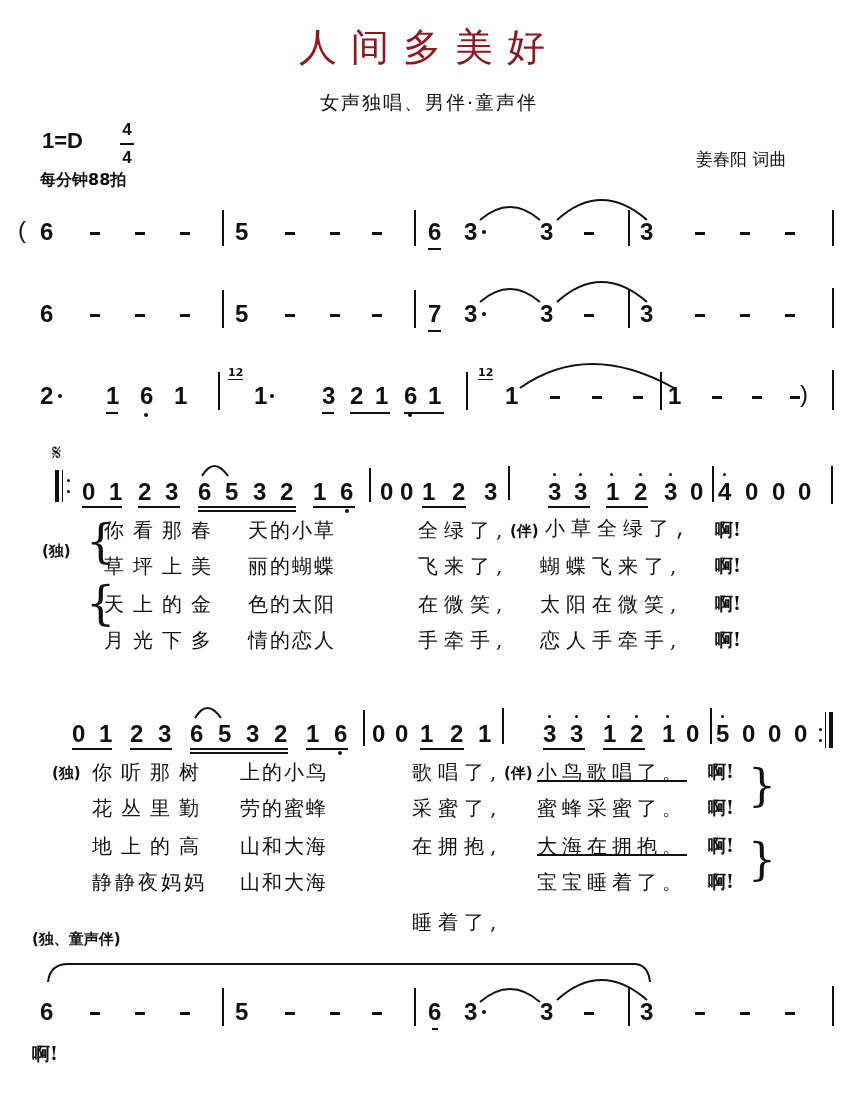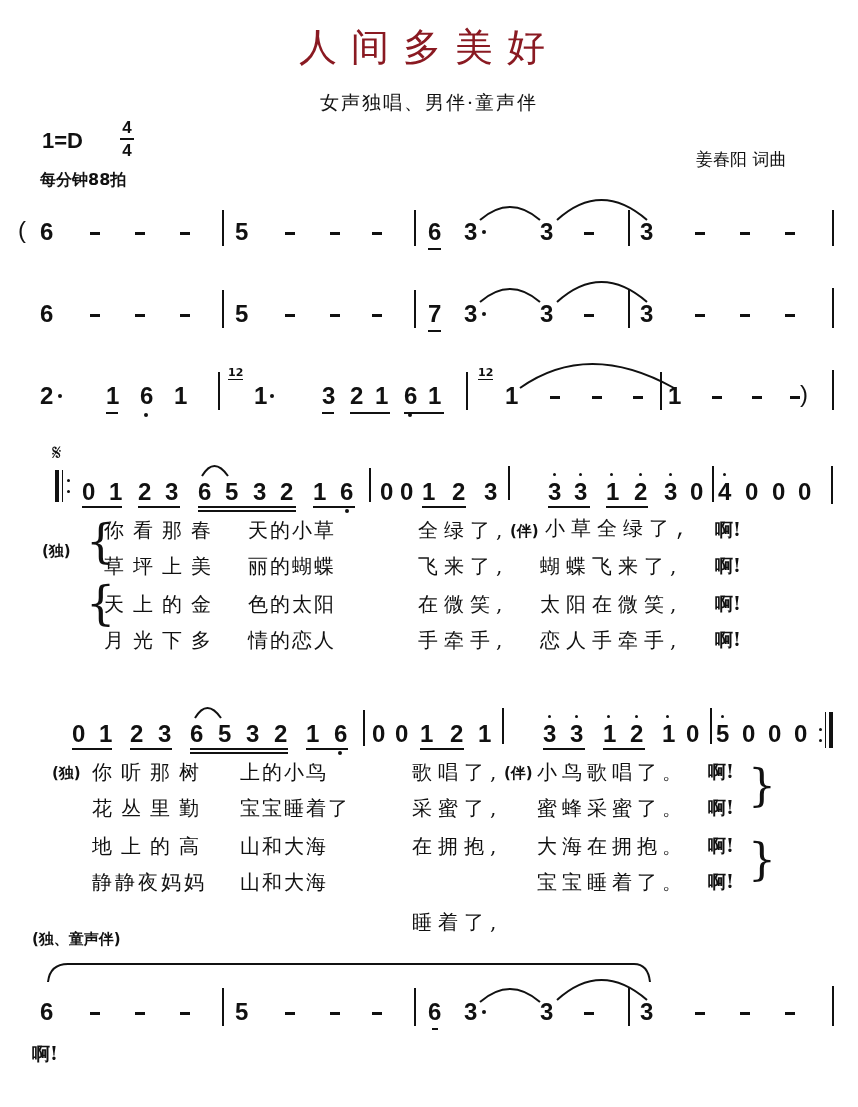--- a/index.html
+++ b/index.html
@@ -1,21 +1,21 @@
 <!DOCTYPE html>
 <html><head>
 <meta charset="utf-8">
 <style>
   html,body{margin:0;padding:0;background:#fff;}
   body{width:858px;height:1107px;position:relative;overflow:hidden;font-family:"DejaVu Sans",sans-serif;color:#111;}
   .abs{position:absolute;}
   .title{left:0;width:858px;top:22px;text-align:center;font-family:"DejaVu Serif",serif;font-size:38px;letter-spacing:14px;color:#8a1a22;}
   .subtitle{left:0;width:858px;top:90px;text-align:center;font-family:"DejaVu Serif",serif;font-size:19px;letter-spacing:2px;}
   .key{left:42px;top:128px;font-family:"Liberation Sans",sans-serif;font-weight:bold;font-size:22px;}
-  .timesig{left:120px;top:118px;font-family:"Liberation Sans",sans-serif;font-weight:bold;font-size:17px;line-height:19px;text-align:center;}
+  .timesig{left:120px;top:118px;font-family:"Liberation Sans",sans-serif;font-weight:bold;font-size:17px;line-height:24px;text-align:center;}
   .timesig .line{display:block;border-top:2px solid #111;width:14px;margin:1px auto;}
   .tempo{left:40px;top:170px;font-size:16px;font-weight:bold;}
   .composer{left:696px;top:148px;font-family:"DejaVu Serif",serif;font-size:17px;}
   .n{position:absolute;font-family:"Liberation Sans",sans-serif;font-weight:bold;font-size:24px;line-height:24px;}
   .dash{position:absolute;width:10px;height:3px;background:#111;}
   .bar{position:absolute;width:2px;background:#111;}
   .ul{position:absolute;height:2px;background:#111;}
   .dot{position:absolute;width:4px;height:4px;border-radius:50%;background:#111;}
   .lyr{position:absolute;font-family:"DejaVu Serif",serif;font-size:20px;line-height:20px;white-space:pre;text-align:center;}
   .small{position:absolute;font-size:15px;font-weight:bold;}
@@ -275,33 +275,33 @@
   <div class="bar" style="left:825px;top:712px;height:36px;width:1px;"></div>
   <div class="bar" style="left:829px;top:712px;height:36px;width:4px;"></div>
 </div>
 
 <div>
   <span class="small" style="left:52px;top:764px;">(独)</span>
   <span class="lyr" style="left:92px;top:762px;letter-spacing:9px;">你听那树</span>
   <span class="lyr" style="left:240px;top:762px;letter-spacing:2px;">上的小鸟</span>
   <span class="lyr" style="left:412px;top:762px;letter-spacing:6px;">歌唱了,</span>
   <span class="small" style="left:504px;top:764px;">(伴)</span>
-  <span class="lyr" style="left:537px;top:762px;letter-spacing:5px;">小鸟歌唱了。</span>
+  <span class="lyr" style="left:537px;top:762px;letter-spacing:5px;text-decoration:underline;">小鸟歌唱了。</span>
   <span class="lyr" style="left:708px;top:762px;font-size:18px;font-weight:bold;">啊!</span>
 
   <span class="lyr" style="left:92px;top:798px;letter-spacing:9px;">花丛里勤</span>
-  <span class="lyr" style="left:240px;top:798px;letter-spacing:2px;">宝宝睡着了</span>
+  <span class="lyr" style="left:240px;top:798px;letter-spacing:2px;">劳的蜜蜂</span>
   <span class="lyr" style="left:412px;top:798px;letter-spacing:6px;">采蜜了,</span>
   <span class="lyr" style="left:537px;top:798px;letter-spacing:5px;">蜜蜂采蜜了。</span>
   <span class="lyr" style="left:708px;top:798px;font-size:18px;font-weight:bold;">啊!</span>
 
   <span class="lyr" style="left:92px;top:836px;letter-spacing:9px;">地上的高</span>
   <span class="lyr" style="left:240px;top:836px;letter-spacing:2px;">山和大海</span>
   <span class="lyr" style="left:412px;top:836px;letter-spacing:6px;">在拥抱,</span>
-  <span class="lyr" style="left:537px;top:836px;letter-spacing:5px;">大海在拥抱。</span>
+  <span class="lyr" style="left:537px;top:836px;letter-spacing:5px;text-decoration:underline;">大海在拥抱。</span>
   <span class="lyr" style="left:708px;top:836px;font-size:18px;font-weight:bold;">啊!</span>
 
   <span class="lyr" style="left:92px;top:872px;letter-spacing:3px;">静静夜妈妈</span>
   <span class="lyr" style="left:240px;top:872px;letter-spacing:2px;">山和大海</span>
   <span class="lyr" style="left:412px;top:912px;letter-spacing:6px;">睡着了,</span>
   <span class="lyr" style="left:537px;top:872px;letter-spacing:5px;">宝宝睡着了。</span>
   <span class="lyr" style="left:708px;top:872px;font-size:18px;font-weight:bold;">啊!</span>
 
   <span class="abs" style="left:748px;top:764px;font-size:44px;line-height:44px;font-family:'DejaVu Serif',serif;">}</span>
   <span class="abs" style="left:748px;top:838px;font-size:44px;line-height:44px;font-family:'DejaVu Serif',serif;">}</span>

